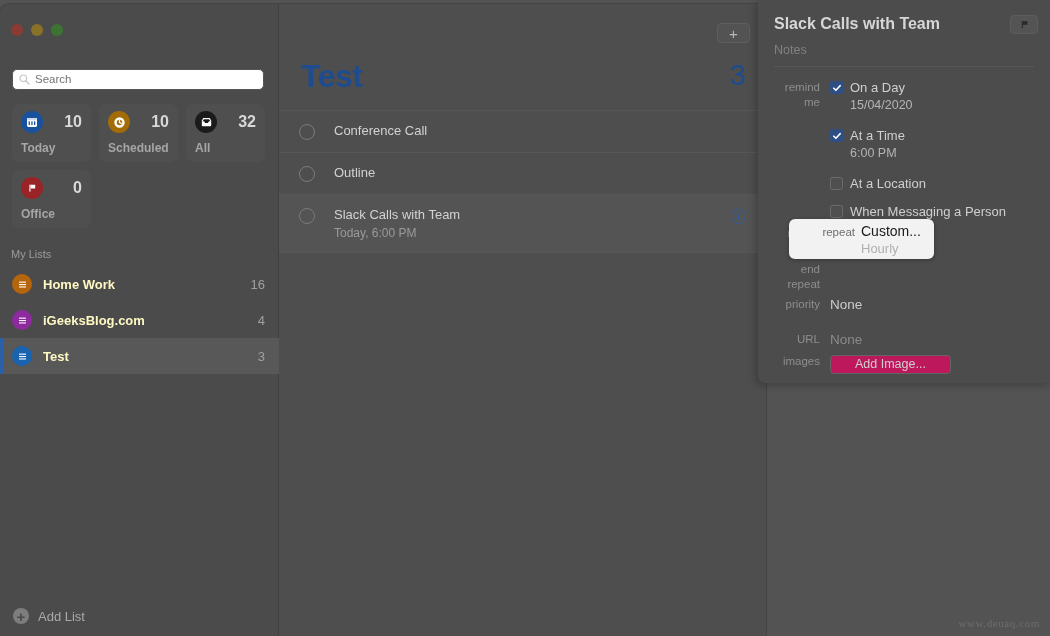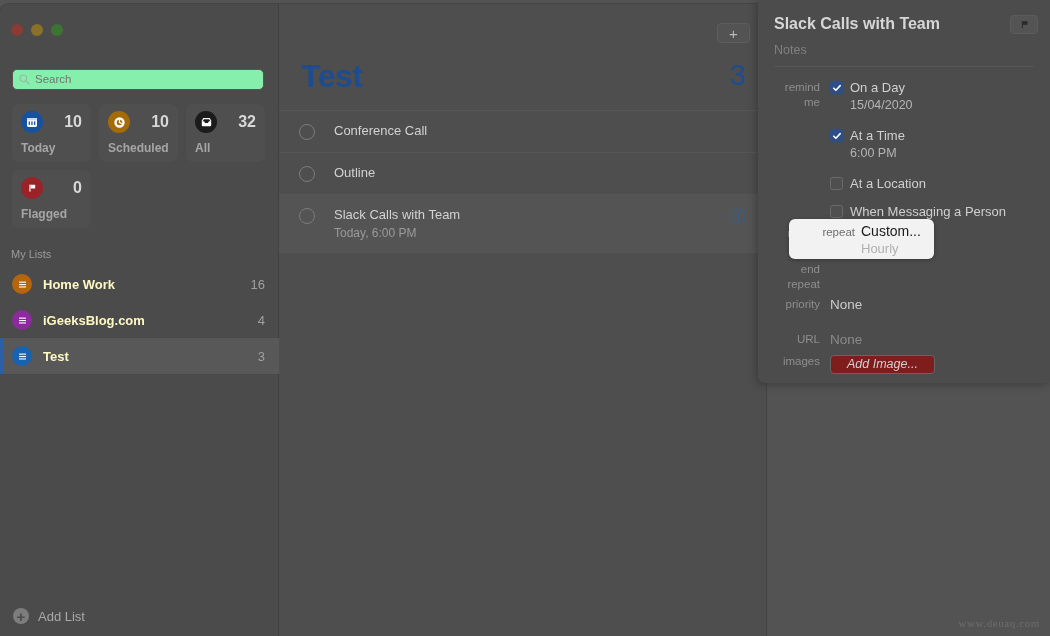--- a/index.html
+++ b/index.html
@@ -41,21 +41,21 @@
     display: flex; gap: 8px;
   }
   .tl { width: 12px; height: 12px; border-radius: 50%; }
   .tl.red    { background: #8a3b34; }
   .tl.yellow { background: #8a7128; }
   .tl.green  { background: #3d7434; }
 
   .search-box {
     position: absolute; left: 12px; top: 65px;
     width: 252px; height: 21px;
-    background: #86efac;
+    background: #ffffff;
     border: 1px solid #565656;
     border-radius: 5px;
     display: flex; align-items: center;
     padding: 0 6px;
     gap: 5px;
   }
   .search-box .mag { flex: 0 0 auto; opacity: .55; display:flex; }
   .search-ph {
     font-size: 11.5px; color: #737373; line-height: 1;
   }
@@ -258,25 +258,25 @@
     position: absolute; left: 72px; top: 4px;
     font-size: 14px; color: #1a1a1a;
   }
   #repeat-callout .rc-secondary {
     position: absolute; left: 72px; top: 22px;
     font-size: 13px; color: #b0b0b0;
   }
 
   .add-image-btn {
     display: inline-flex; align-items: center; justify-content: center;
-    height: 19px; padding: 0 16px;
-    background: #7f1d1d;
+    height: 19px; padding: 0 24px;
+    background: #be185d;
     border: 1px solid #646464;
     border-radius: 4px;
-    font-size: 12.5px; color: #d0d0d0; font-style: italic;
+    font-size: 12.5px; color: #d0d0d0;
   }
 
   .watermark {
     position: absolute; right: 10px; bottom: 7px;
     font-size: 11px; color: #6d6d6d;
     letter-spacing: .6px;
     font-family: "Liberation Serif", serif;
   }
 </style>
 </head>
@@ -352,21 +352,21 @@
         <div class="qa-card">
           <div class="qa-top">
             <div class="qa-icon flagged">
               <svg width="12" height="12" viewBox="0 0 12 12">
                 <rect x="3.4" y="2.6" width="1.1" height="7" fill="#ffffff"></rect>
                 <path d="M4.6 2.8 H9.2 V6.5 H4.6 Z" fill="#ffffff"></path>
               </svg>
             </div>
             <div class="qa-count">0</div>
           </div>
-          <div class="qa-label">Flagged</div>
+          <div class="qa-label">Office</div>
         </div>
 
       </div>
 
       <div class="mylists-hd">My Lists</div>
 
       <div id="list-rows">
 
         <div class="list-row">
           <div class="lr-icon" style="background:#b5660c">

